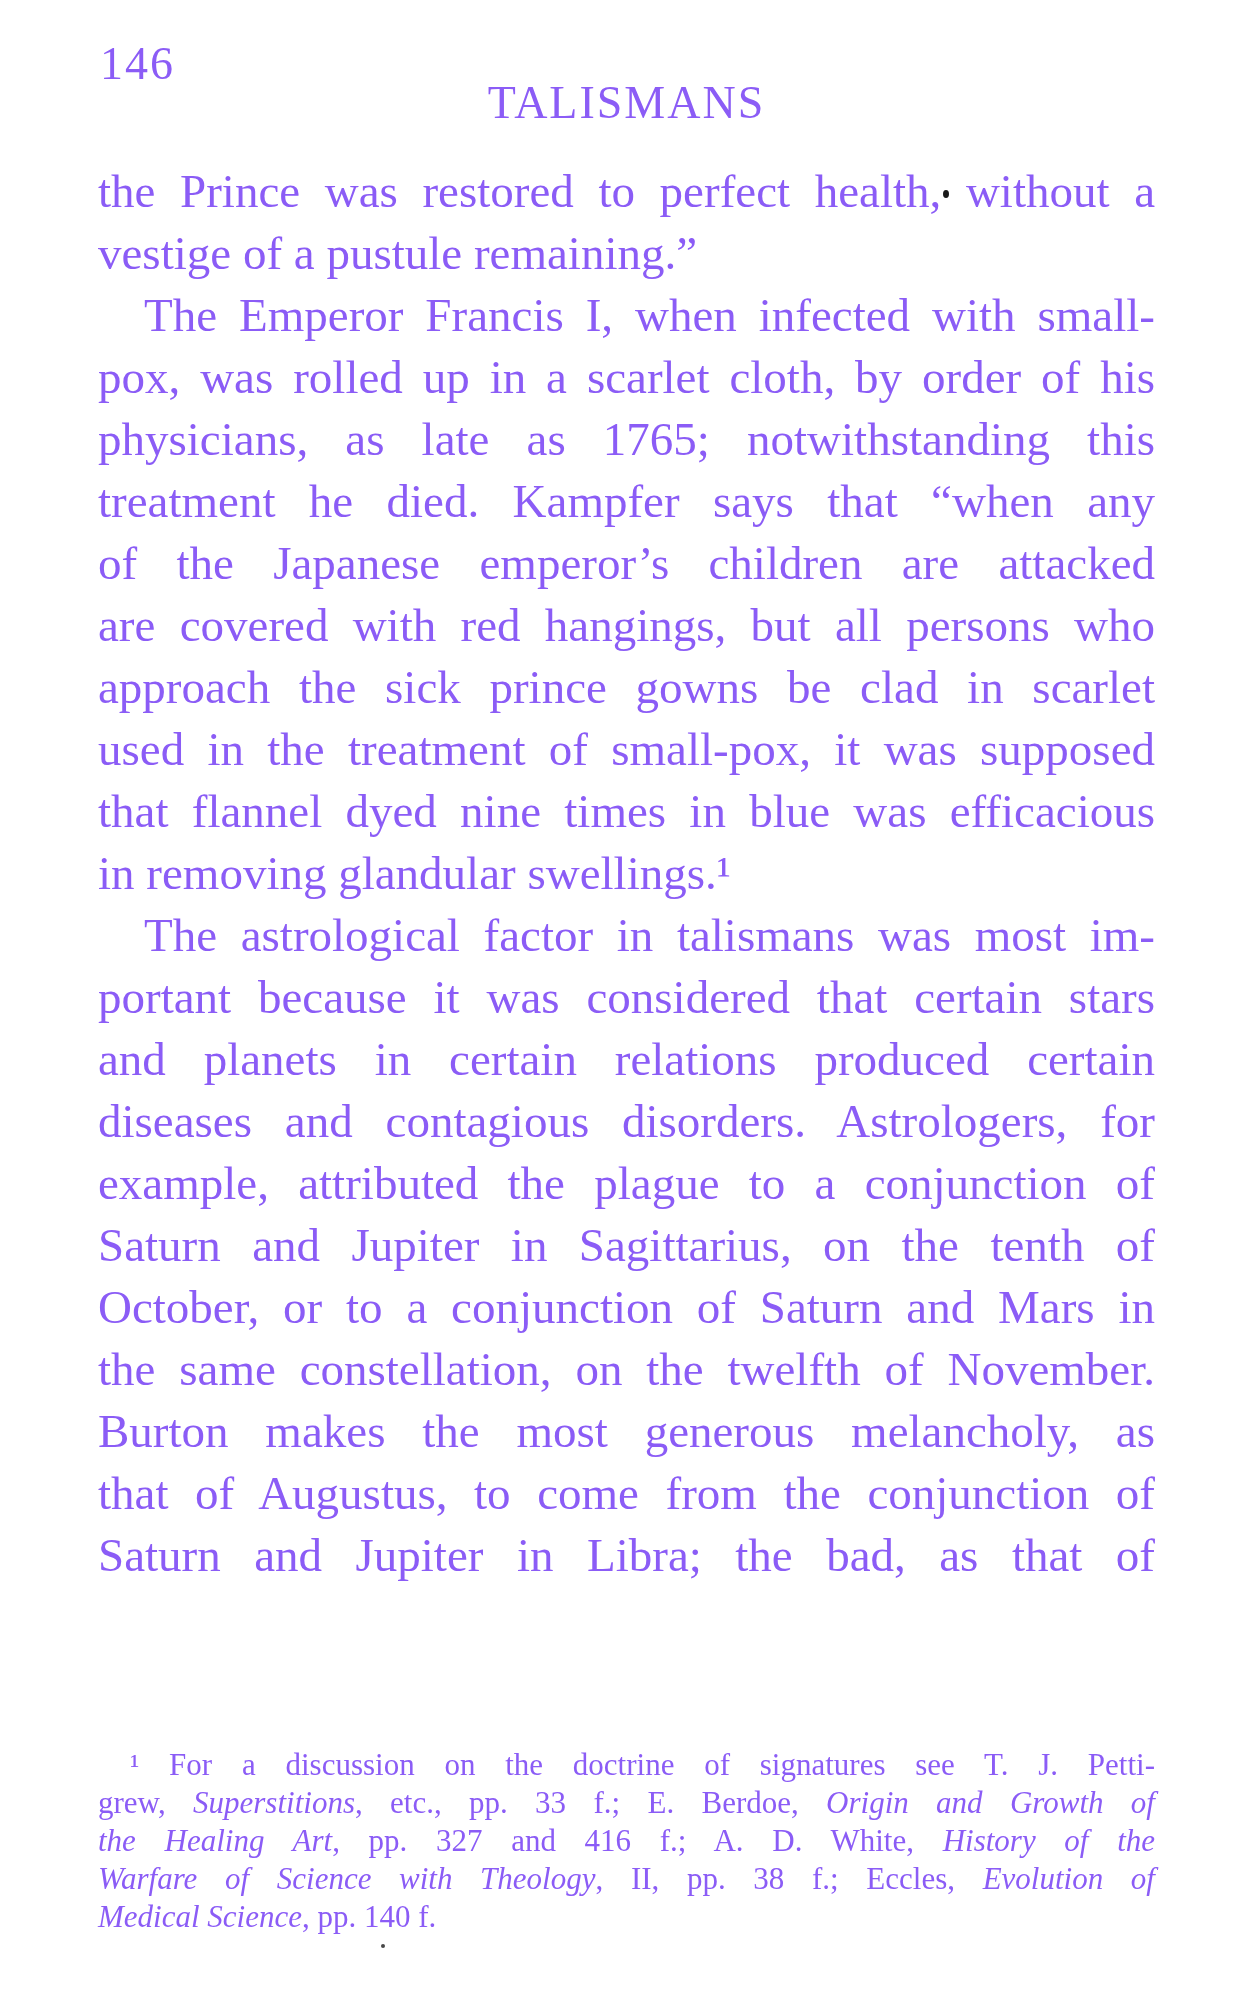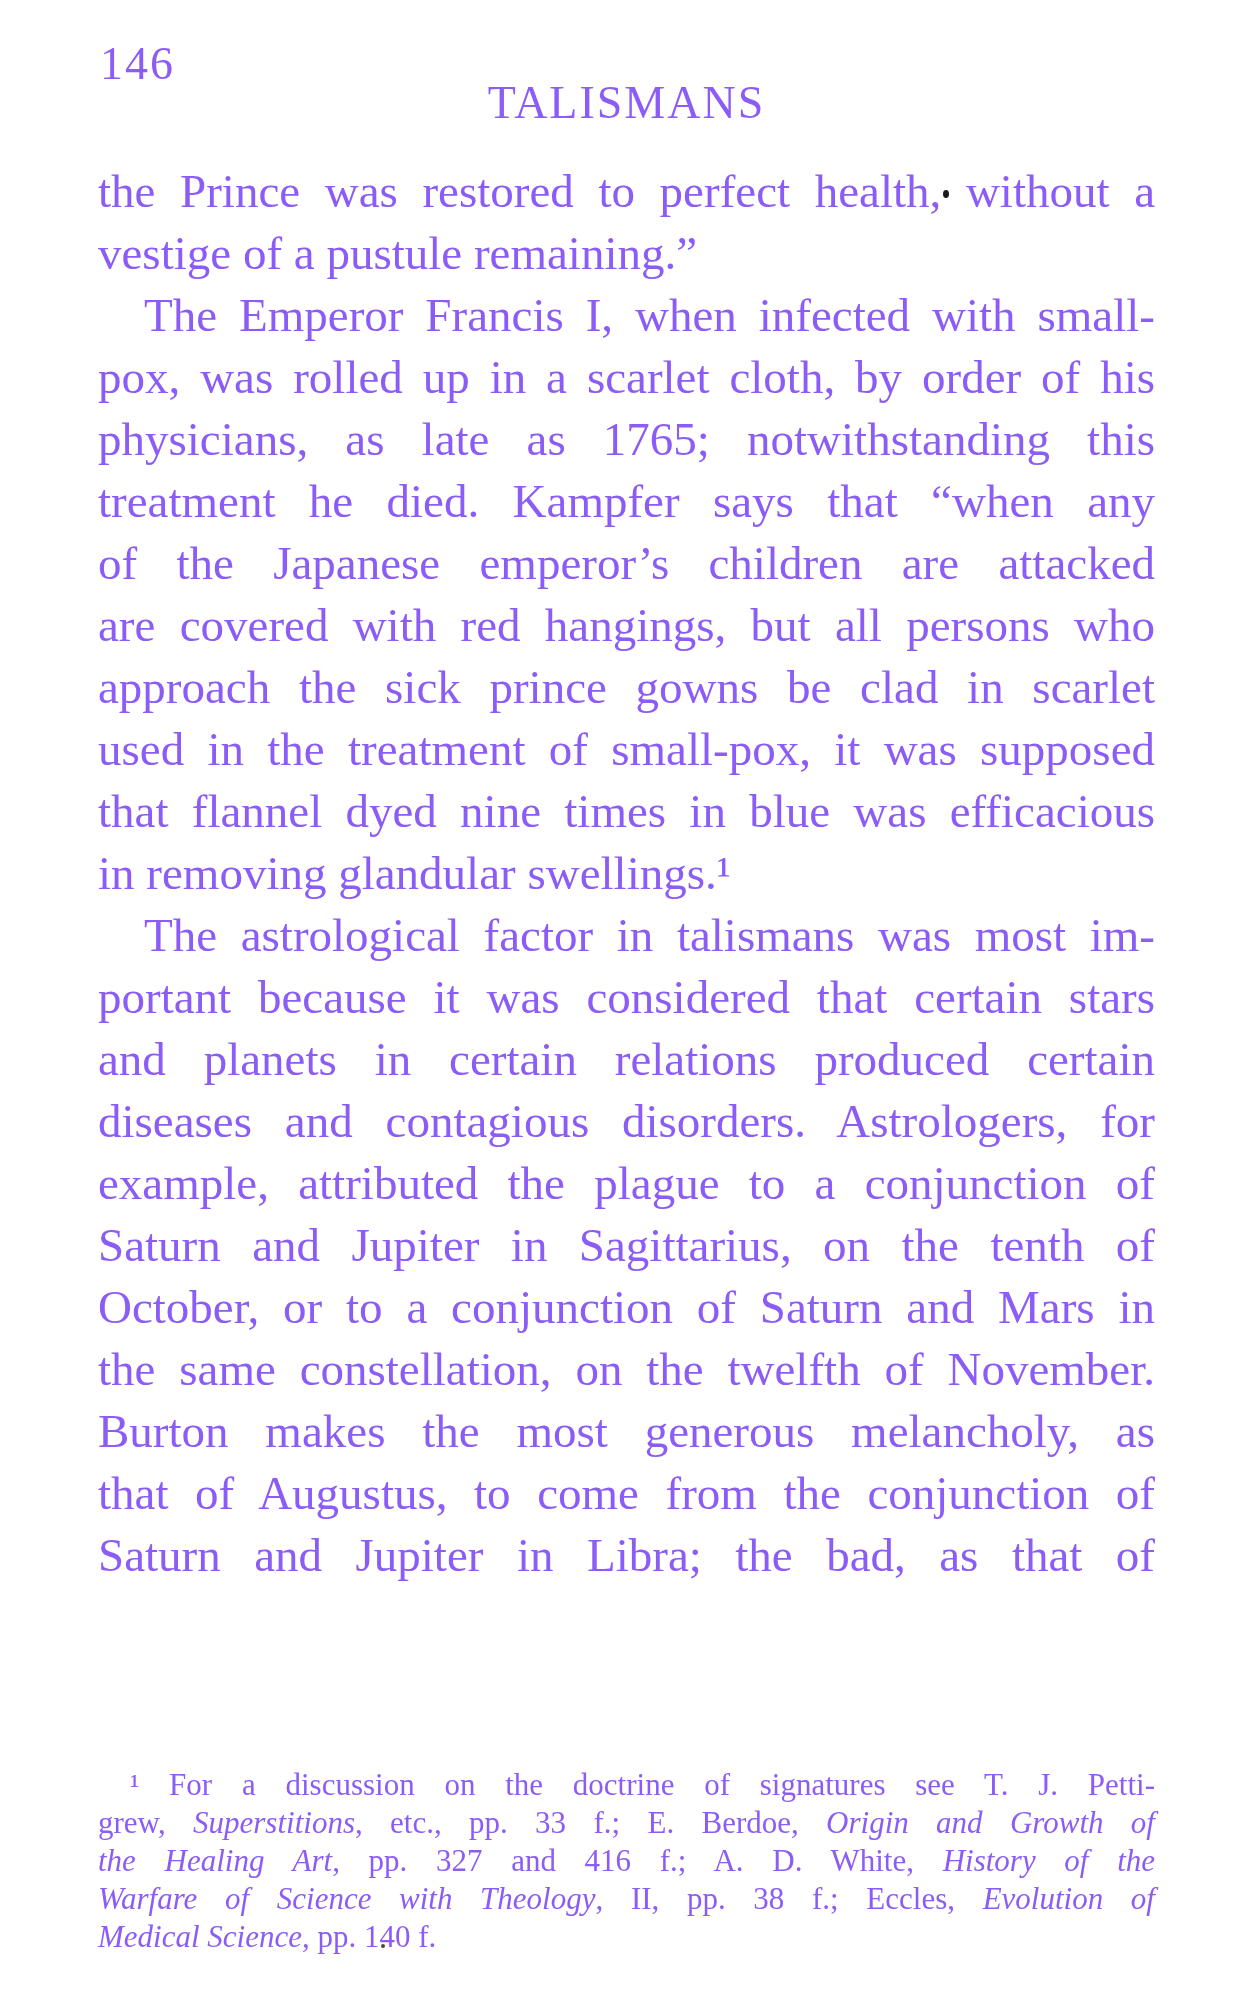--- a/index.html
+++ b/index.html
@@ -53,21 +53,21 @@
   .para.indent .tline:first-child { text-indent: 46px; }
   .para.endshort .tline:last-child { text-align-last: left; }
   .footnote {
     position: absolute;
     top: 1746px;
     left: 98px;
     width: 1057px;
     font-size: 31px;
     line-height: 38px;
   }
-  .footnote .tline:first-child { text-indent: 32px; margin-top: 20px; }
+  .footnote .tline:first-child { text-indent: 32px; }
   .footnote .tline:last-child { text-align-last: left; }
   .it { font-style: italic; }
   .speck {
     position: absolute;
     background: #1a1a1a;
     border-radius: 50%;
   }
   .speck-1 { left: 943px; top: 190px; width: 6px; height: 8px; }
   .speck-2 { left: 381px; top: 1944px; width: 4px; height: 4px; opacity: .8; }
 </style>

